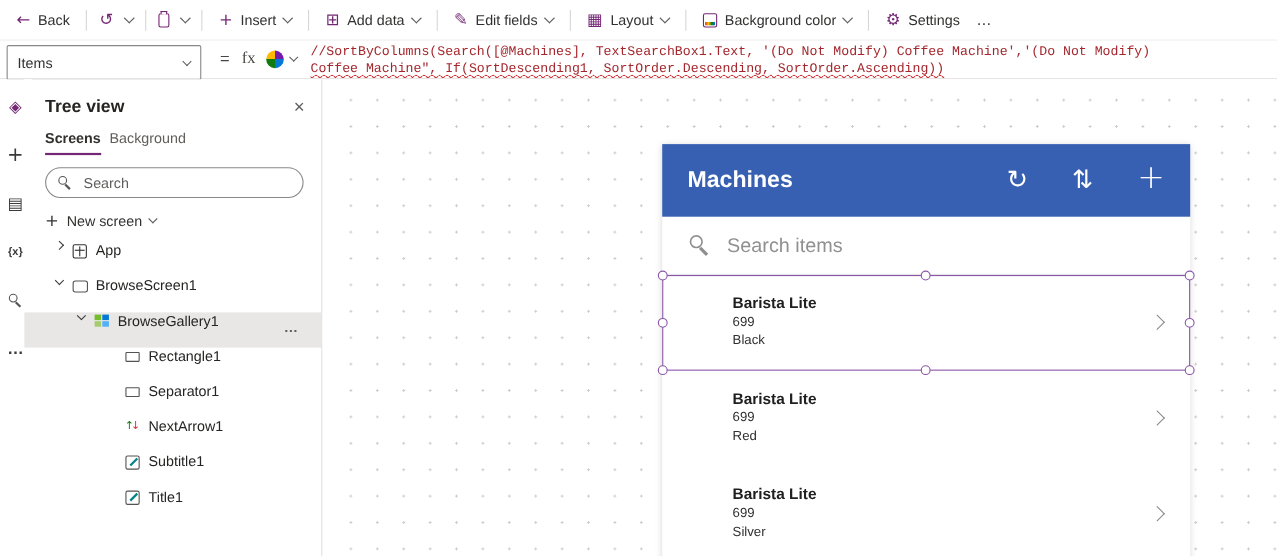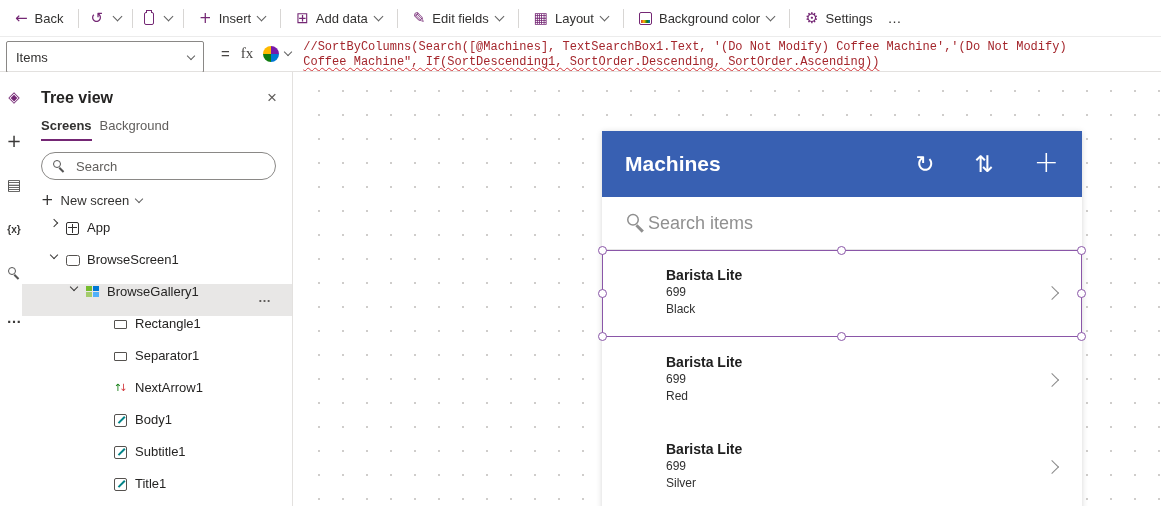--- a/index.html
+++ b/index.html
@@ -26,21 +26,21 @@
         border:1.4px solid #742774;border-bottom:none;background:#fff}
   .i-bgc{width:13px;height:13px;border:1.4px solid #742774;border-radius:2px;position:relative;
         display:inline-block;box-sizing:border-box}
   .i-bgc::after{content:"";position:absolute;left:1px;right:1px;bottom:1px;height:3px;
         background:linear-gradient(90deg,#d13438,#ffb900,#107c10,#0078d4)}
   .more-dots{font-size:14px;color:#323130;letter-spacing:1px}
 
   
   .fbar{position:absolute;top:37px;left:0;width:1161px;height:35px;background:#fff;
         border-bottom:1px solid #e3e1df;display:flex;box-sizing:border-box}
-  .prop{margin:4px 0 0 6px;width:198px;height:26px;border:1px solid #8a8886;border-radius:2px;
+  .prop{margin:4px 0 0 6px;width:177px;height:26px;border:1px solid #8a8886;border-radius:2px;
         display:flex;align-items:center;justify-content:space-between;padding:15px 9px;
         font-size:13px;box-sizing:border-box;flex:none}
   .eqfx{display:flex;align-items:center;gap:11px;margin:0 10px 0 17px;height:33px;flex:none}
   .eq{font-size:15px;color:#484644}
   .fx{font-family:"Liberation Serif",serif;font-size:15px;color:#484644}
   .pinbtn{display:flex;align-items:center;gap:6px;margin-right:12px;height:33px;flex:none}
   .pin{width:16px;height:16px;border-radius:50%;
        background:conic-gradient(#7719aa 0 25%,#0078d4 25% 50%,#107c10 50% 75%,#ffb900 75% 100%)}
   .code{flex:1;overflow:hidden;font-family:"Liberation Mono",monospace;font-size:12px;
         line-height:15px;color:#a4262c;padding-top:3px;white-space:nowrap}
@@ -103,21 +103,21 @@
   .canvas{position:absolute;top:72px;left:300px;width:861px;height:434px;overflow:hidden;background:#fff;
         background-image:radial-gradient(circle,#cfcdcb 1px,rgba(0,0,0,0) 1.15px);
         background-size:24px 24px;background-position:7px 7px}
   .phone{position:absolute;left:302px;top:59px;width:480px;height:430px;background:#fff;
         box-shadow:0 1px 6px rgba(0,0,0,.16)}
   .ph-head{height:66px;background:#3860b2;display:flex;align-items:center;padding:0 23px;box-sizing:border-box}
   .ph-title{color:#fff;font-size:21px;font-weight:700}
   .ph-icons{margin-left:auto;display:flex;align-items:center;gap:40px;color:#fff}
   .ph-ic{font-size:23px;color:#fff}
   .ph-plus{font-size:30px;font-weight:300;margin-top:-4px}
-  .ph-search{height:53px;border-bottom:1px solid #e5e5e5;display:flex;align-items:center;gap:0;
+  .ph-search{height:53px;border-bottom:1px solid #e5e5e5;display:flex;align-items:center;gap:13px;
         padding:0 25px;box-sizing:border-box}
   .mag.lg{transform:scale(1.5);transform-origin:left center;margin-right:6px}
   .mag.lg::before{border-color:#8f8f8f}.mag.lg::after{background:#8f8f8f}
   .ph-search input{border:0;outline:0;font-size:18px;color:#555;flex:1;font-family:inherit}
   .ph-search input::placeholder{color:#909090}
   .g-item{height:87px;position:relative;padding:17px 60px 0 64px;box-sizing:border-box}
   .g-title{font-size:14px;font-weight:700;color:#202020;line-height:17px}
   .g-sub{font-size:12px;color:#303030;line-height:17px}
   .g-chev{position:absolute;right:25px;top:50%;width:9px;height:9px;border-right:1.6px solid #8a8a8a;
         border-top:1.6px solid #8a8a8a;transform:translateY(-60%) rotate(45deg)}
@@ -287,26 +287,20 @@
     <div class="trow ind3">
       <span class="ticon">
           <span class="ic-arrows"></span>
         </span>
       <span>NextArrow1</span>
     </div>
     <div class="trow ind3">
       <span class="ticon">
           <span class="ic-label"></span>
         </span>
-      <span>Body1</span>
-    </div>
-    <div class="trow ind3">
-      <span class="ticon">
-          <span class="ic-label"></span>
-        </span>
       <span>Subtitle1</span>
     </div>
     <div class="trow ind3">
       <span class="ticon">
           <span class="ic-label"></span>
         </span>
       <span>Title1</span>
     </div>
   </div>
 </div>

